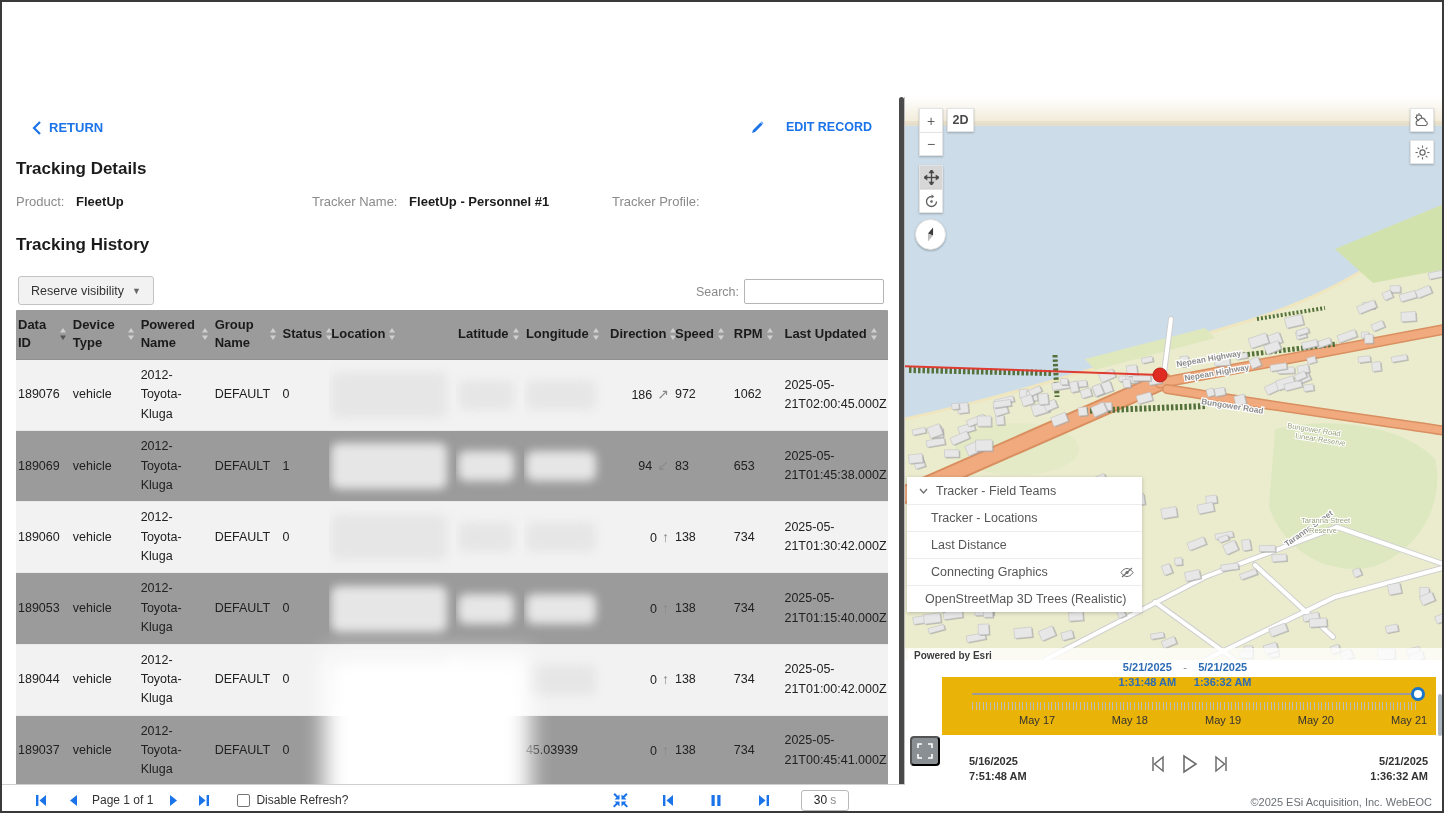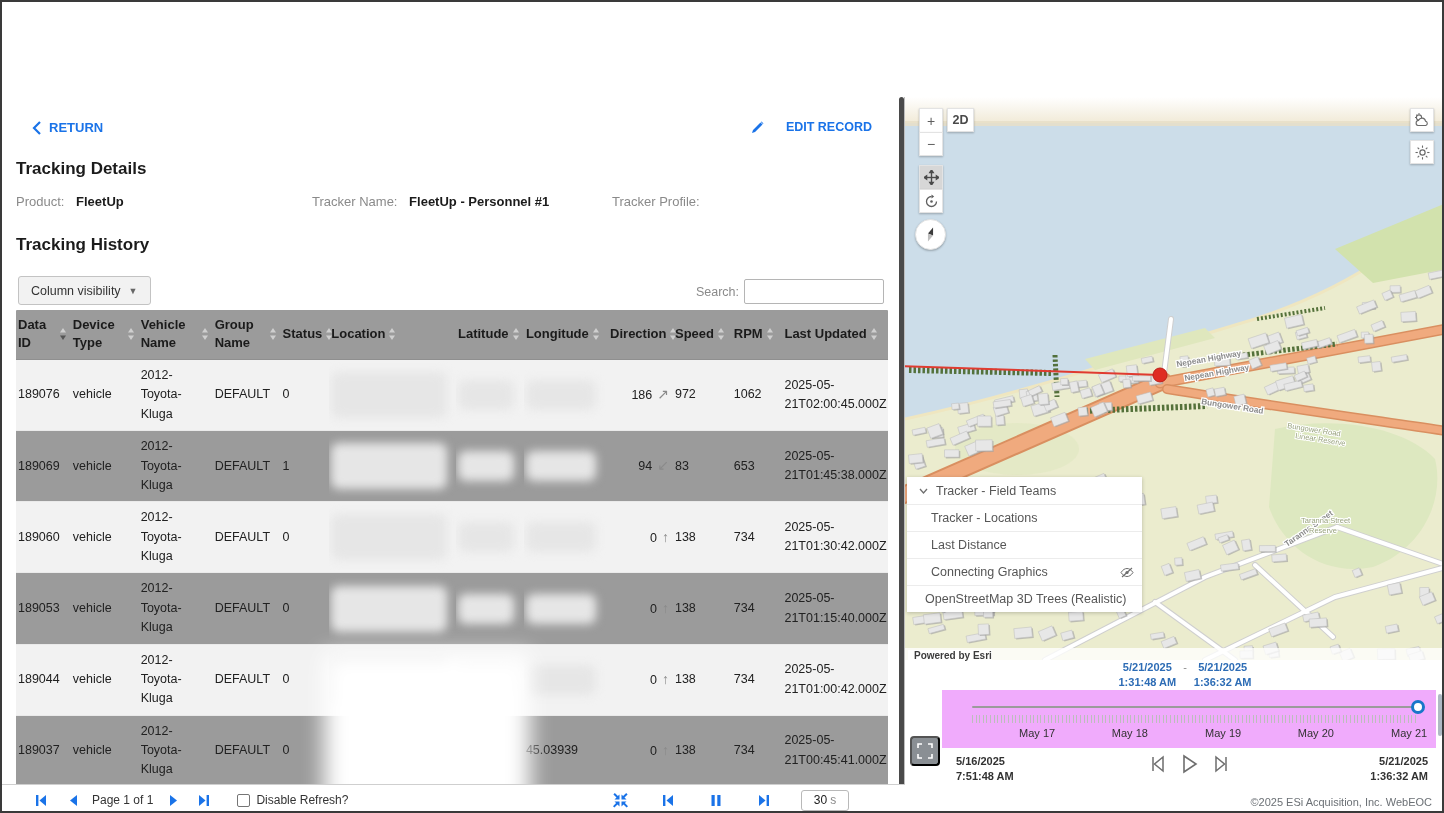--- a/index.html
+++ b/index.html
@@ -79,32 +79,32 @@
   .layer-row.lvl-top { padding-left:12px; gap:8px; }
   .layer-row.lvl-sub { padding-left:24px; }
   .layer-row.lvl-root { padding-left:18px; }
 
   .attribution { position:absolute; left:0; top:551px; width:100%; height:14px; background:rgba(255,255,255,.78); display:flex; align-items:center; justify-content:space-between; font-size:10px; color:#4c4c4c; z-index:7; padding:0 4px 0 3px; white-space:nowrap; }
   .attribution .powered { background:rgba(255,255,255,.85); padding-left:6px; font-weight:bold; color:#3c3c3c; }
 
   .time-range { position:absolute; left:0; top:563px; width:560px; display:flex; justify-content:center; gap:7px; font-size:11px; font-weight:bold; color:#2d6cb5; text-align:center; line-height:1.35; z-index:7; }
   .time-range .dash { color:#8a8a8a; font-weight:normal; }
 
-  .slider-panel { position:absolute; left:37px; top:593px; width:494px; height:58px; background:#f0abfc; }
+  .slider-panel { position:absolute; left:37px; top:580px; width:494px; height:58px; background:#eab308; }
   .track { position:absolute; left:30px; top:16px; width:446px; height:2px; background:#9b9b9b; border-radius:1px; }
   .handle { position:absolute; right:-7px; top:-6px; width:14px; height:14px; border-radius:50%; background:#fff; border:3px solid #1976c9; cursor:pointer; }
   .ticks { position:absolute; left:30px; top:25px; width:446px; height:8px;
     background:repeating-linear-gradient(90deg,#bdbdbd 0 1px,transparent 1px 3.6px); }
   .axis-labels { position:absolute; left:30px; top:37px; width:446px; height:14px; font-size:11px; color:#323232; }
   .axis-labels span { position:absolute; transform:translateX(-50%); white-space:nowrap; }
 
   .fullscreen-btn { position:absolute; left:5px; top:639px; width:30px; height:30px; background:#8a8f94; border-radius:4px; display:flex; align-items:center; justify-content:center; cursor:pointer; z-index:7; }
   .slider-bottom { position:absolute; left:37px; top:655px; width:494px; height:32px; display:flex; align-items:flex-start; }
   .sb-date { font-size:11px; font-weight:bold; color:#323232; line-height:1.4; }
-  .sb-min { position:absolute; left:14px; top:2px; }
+  .sb-min { position:absolute; left:27px; top:2px; }
   .sb-max { position:absolute; right:8px; top:2px; text-align:right; }
   .sb-steps { position:absolute; left:208px; top:2px; display:flex; align-items:center; gap:13px; }
   .step-btn { background:none; border:none; cursor:pointer; padding:0; display:flex; }
   .map-scrollbar { position:absolute; right:4px; top:597px; width:4px; height:42px; background:#aeb9c4; border-radius:2px; }
   .map-footer { position:absolute; right:14px; bottom:7px; font-size:11px; color:#6b7075; z-index:7; }
 </style>
 </head>
 <body>
 
 <div class="app">
@@ -137,21 +137,21 @@
       </div>
       <div class="detail-pair dp-3">
         <span class="lbl">Tracker Profile:</span>
         <span class="val"></span>
       </div>
     </div>
 
     <h2 class="h-history">Tracking History</h2>
 
     <button class="colvis">
-      <span>Column visibility</span>
+      <span>Reserve visibility</span>
       <span class="caret">▼</span>
     </button>
     <label class="search-wrap">
       <span>Search:</span>
       <input value="" style="">
     </label>
 
     <table class="track">
       <colgroup>
         <col style="width:54px">
@@ -182,21 +182,21 @@
               <span class="th-flex">
                 <span>Device Type</span>
                 <svg width="8" height="14" viewBox="0 0 8 14" class="sort-ic">
                   <polygon points="4,1 7,5.4 1,5.4" fill="#cfcfcf"></polygon>
                   <polygon points="1,8.6 7,8.6 4,13" fill="#cfcfcf"></polygon>
                 </svg>
               </span>
             </th>
             <th>
               <span class="th-flex">
-                <span>Vehicle Name</span>
+                <span>Powered Name</span>
                 <svg width="8" height="14" viewBox="0 0 8 14" class="sort-ic">
                   <polygon points="4,1 7,5.4 1,5.4" fill="#cfcfcf"></polygon>
                   <polygon points="1,8.6 7,8.6 4,13" fill="#cfcfcf"></polygon>
                 </svg>
               </span>
             </th>
             <th>
               <span class="th-flex">
                 <span>Group Name</span>
                 <svg width="8" height="14" viewBox="0 0 8 14" class="sort-ic">

